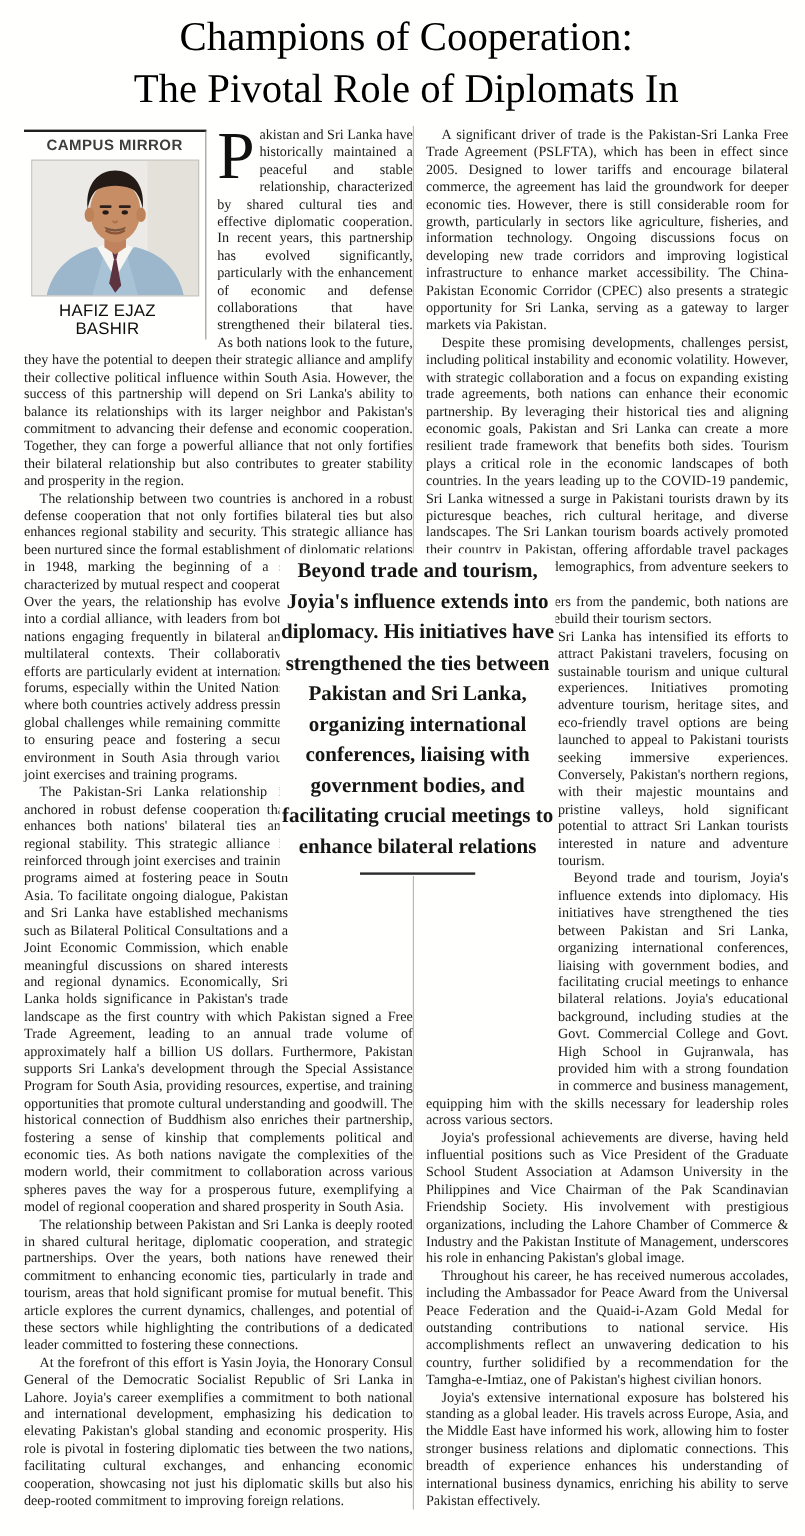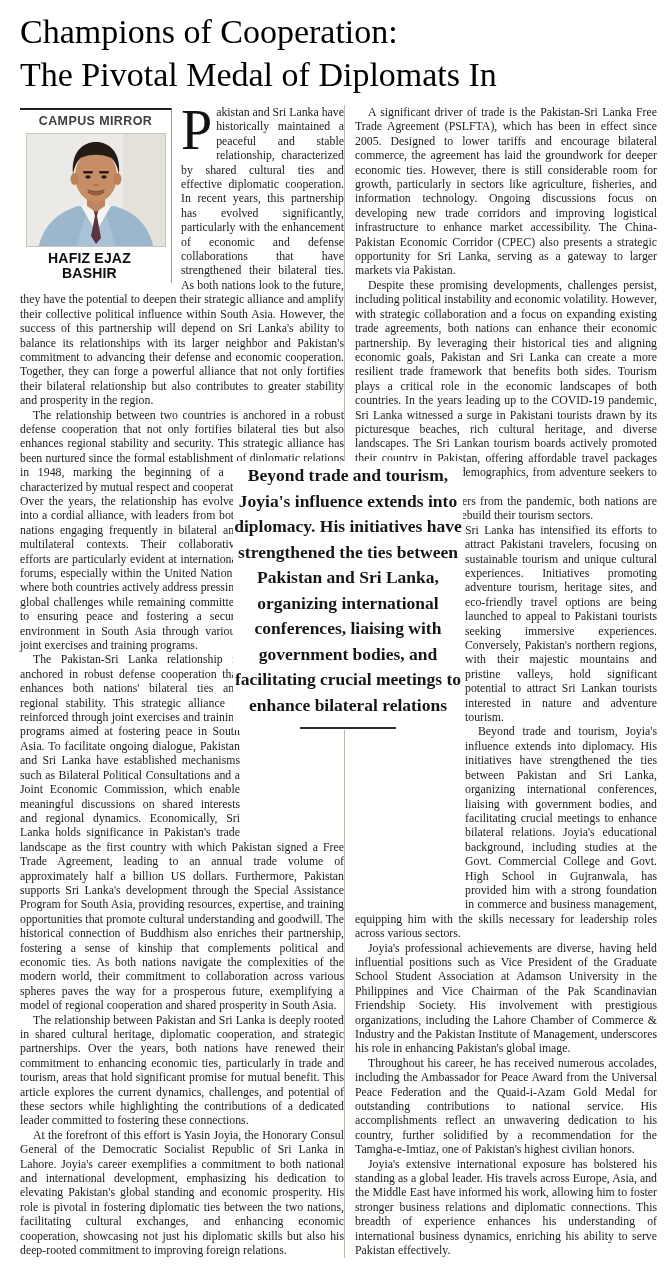--- a/index.html
+++ b/index.html
@@ -1,53 +1,53 @@
 <!DOCTYPE html>
 <html lang="en"><head>
 <meta charset="utf-8">
 <style>
   html,body { margin:0; padding:0; background:#ffffff; }
   body { width:671px; height:1280px; font-family:"Liberation Serif", serif; color:#1a1a1a; }
   .page { width:671px; height:1280px; box-sizing:border-box; padding:8px 14px 8px 20px; overflow:hidden; background:#fffffe; }
 
-  .title { text-align:left; font-weight:normal; font-size:34px; line-height:43px; color:#000; margin:2px 0 9px 0; }
+  .title { text-align:center; font-weight:normal; font-size:34px; line-height:43px; color:#000; margin:2px 0 9px 0; }
   .title div { white-space:nowrap; }
 
   .content { position:relative; display:flex; }
   .col { text-align:justify; font-size:11.8px; line-height:14.4px; }
   .col p { margin:0; text-indent:13px; }
   .col p.noindent { text-indent:0; }
   .col-left { width:324px; }
   .col-right { width:313px; box-sizing:border-box; border-left:1px solid #b9b7b3; padding-left:10px; }
 
   .photo-block { float:left; width:152px; box-sizing:border-box; padding:3px 2px 2px 2px;
                  margin:3px 9px 2px 0; border-top:2px solid #1f1f1f; border-right:1px solid #9a9a9a; }
   .kicker { font-family:"Liberation Sans", sans-serif; font-weight:bold; font-size:12.5px;
             letter-spacing:0.4px; color:#3d3d3d; text-align:center; margin:1px 0 5px 0; }
   .photo { display:block; width:138px; height:112px; margin:0 auto; border:1px solid #c6c4c0; background:#eceae6; }
-  .author { font-family:"Liberation Sans", sans-serif; font-weight:bold; font-size:14px; color:#0d0d0d;
+  .author { font-family:"Liberation Sans", sans-serif; font-weight:normal; font-size:14px; color:#0d0d0d;
             text-align:center; margin:4px 12px 1px 0; letter-spacing:0.2px; }
 
   .dropcap { float:left; font-size:56px; line-height:44px; padding:3px 4px 0 0; color:#111; }
 
   .qspacer-r { float:right; width:104px; height:344px; }
   .qspacer-l { float:left; width:110px; height:384px; }
 
   .pullquote { position:absolute; top:356px; left:213px; width:230px; z-index:2; background:#fffffe;
                text-align:center; font-weight:bold; font-size:17.5px; line-height:25.5px; color:#161616; padding:2px 0 1px 0; }
   .pullquote .rule { width:96px; height:2px; background:#2b2b2b; margin:9px auto 0 auto; }
 </style>
 </head>
 <body>
 
 <div class="page">
 
   <h1 class="title">
     <div>Champions of Cooperation:</div>
-    <div>The Pivotal Medal of Diplomats In</div>
+    <div>The Pivotal Role of Diplomats In</div>
   </h1>
 
   <div class="content">
 
     <div class="col col-left">
 
       <div class="photo-block">
         <div class="kicker">CAMPUS MIRROR</div>
         <svg class="photo" viewBox="0 0 138 112" xmlns="http://www.w3.org/2000/svg" role="img">
           <rect x="0" y="0" width="138" height="112" fill="#eceae6"></rect>

